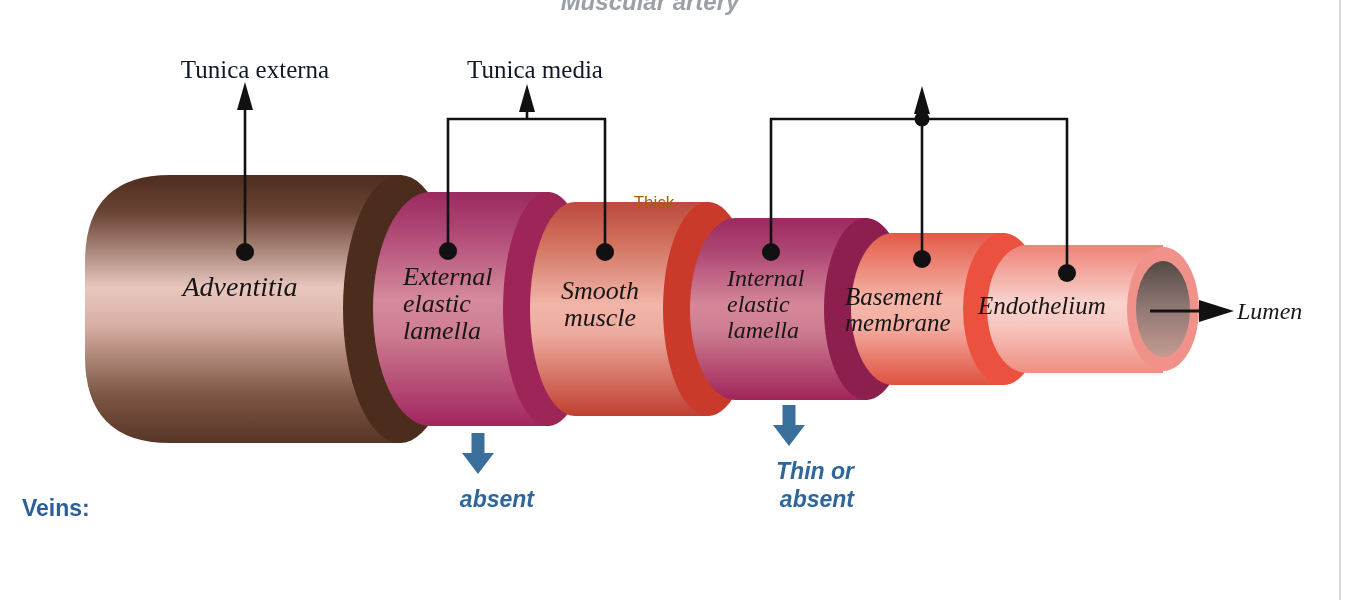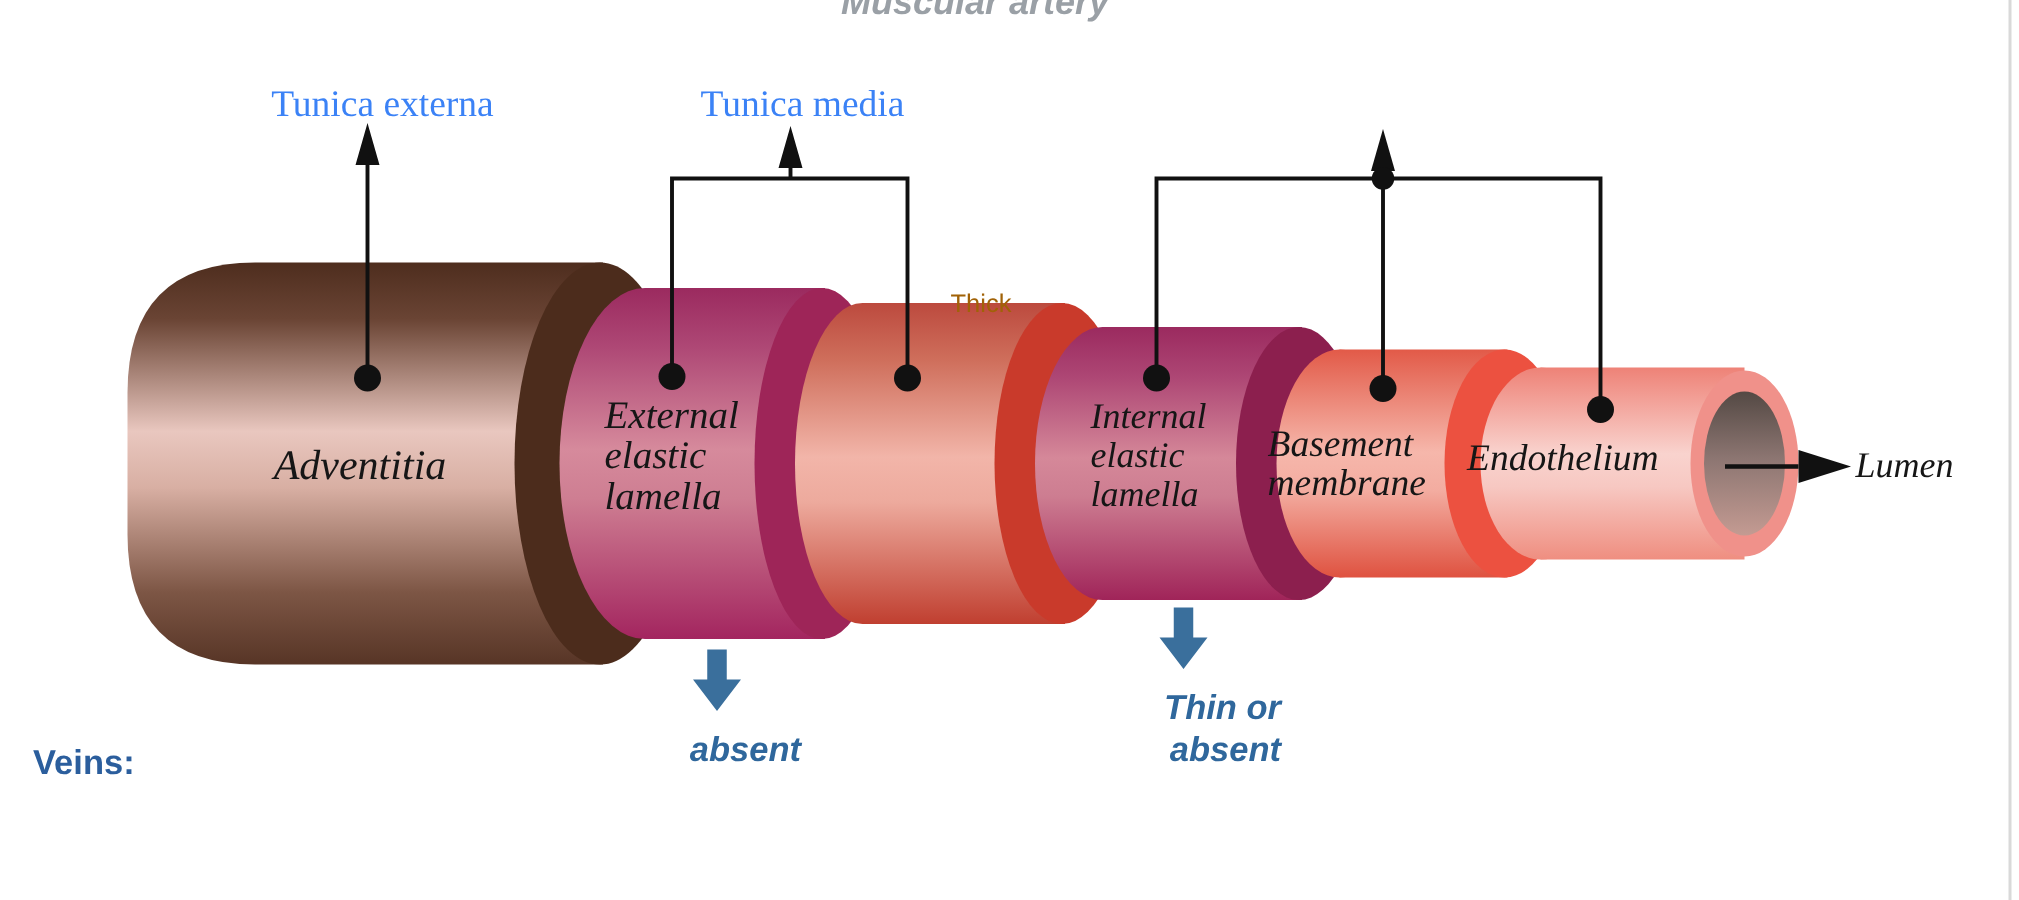--- a/index.html
+++ b/index.html
@@ -1,20 +1,20 @@
 <!DOCTYPE html>
 <html><head>
 <meta charset="utf-8">
 <style>
   html,body{margin:0;padding:0;background:#ffffff;}
   .stage{position:relative;width:1346px;height:600px;background:#ffffff;overflow:hidden;
          font-family:"Liberation Serif",serif;}
   .abs{position:absolute;}
   .lbl{position:absolute;color:#141414;}
-  .serif-head{font-family:"Liberation Serif",serif;font-size:25px;color:#3b82f6;text-align:center;}
+  .serif-head{font-family:"Liberation Serif",serif;font-size:25px;color:#0f172a;text-align:center;}
   .layer-lbl{font-family:"Liberation Serif",serif;font-style:italic;color:#161616;white-space:pre-line;}
   .title{font-family:"Liberation Sans",sans-serif;font-style:italic;font-weight:600;
          font-size:24px;color:#9aa0a6;text-align:center;}
   .blue-note{font-family:"Liberation Sans",sans-serif;font-style:italic;font-weight:700;
              font-size:23px;color:#2f679c;text-align:right;white-space:pre-line;line-height:28px;}
   .veins{font-family:"Liberation Sans",sans-serif;font-weight:700;font-size:23px;color:#2b5e9d;}
   .thick{font-family:"Liberation Sans",sans-serif;font-size:17px;color:#a16207;text-align:center;margin-top:36px;}
   .right-border{position:absolute;left:1339px;top:0;width:2px;height:600px;background:#d9d9d9;}
 </style>
 </head>
@@ -132,24 +132,26 @@
     <polygon points="782.5,405 795.5,405 795.5,425 805,425 789,446 773,425 782.5,425" fill="#3a6f9c"></polygon>
   </svg>
 
   <div class="lbl title" style="left:540px;top:-12px;width:220px;">Muscular artery</div>
 
   <div class="lbl serif-head" style="left:155px;top:56px;width:200px;">Tunica externa</div>
   <div class="lbl serif-head" style="left:435px;top:56px;width:200px;">Tunica media</div>
 
   <div class="lbl thick" style="left:604px;top:157px;width:100px;">Thick</div>
 
-  <div class="lbl layer-lbl" style="left:140px;top:296px;width:200px;text-align:center;font-size:28px;line-height:30px;">Adventitia</div>
+  <div class="lbl layer-lbl" style="left:140px;top:272px;width:200px;text-align:center;font-size:28px;line-height:30px;">Adventitia</div>
   <div class="lbl layer-lbl" style="left:403px;top:263px;font-size:26px;line-height:27px;">External
 elastic
 lamella</div>
+  <div class="lbl layer-lbl" style="left:530px;top:277px;width:140px;text-align:center;font-size:26px;line-height:27px;">Smooth
+muscle</div>
   <div class="lbl layer-lbl" style="left:727px;top:265px;font-size:24px;line-height:26px;">Internal
 elastic
 lamella</div>
   <div class="lbl layer-lbl" style="left:845px;top:284px;font-size:25px;line-height:26px;">Basement
 membrane</div>
   <div class="lbl layer-lbl" style="left:978px;top:292px;font-size:25px;">Endothelium</div>
 
   <div class="lbl layer-lbl" style="left:1237px;top:298px;font-size:24px;">Lumen</div>
 
   <div class="lbl veins" style="left:22px;top:483px;margin-top:12px;">Veins:</div>

